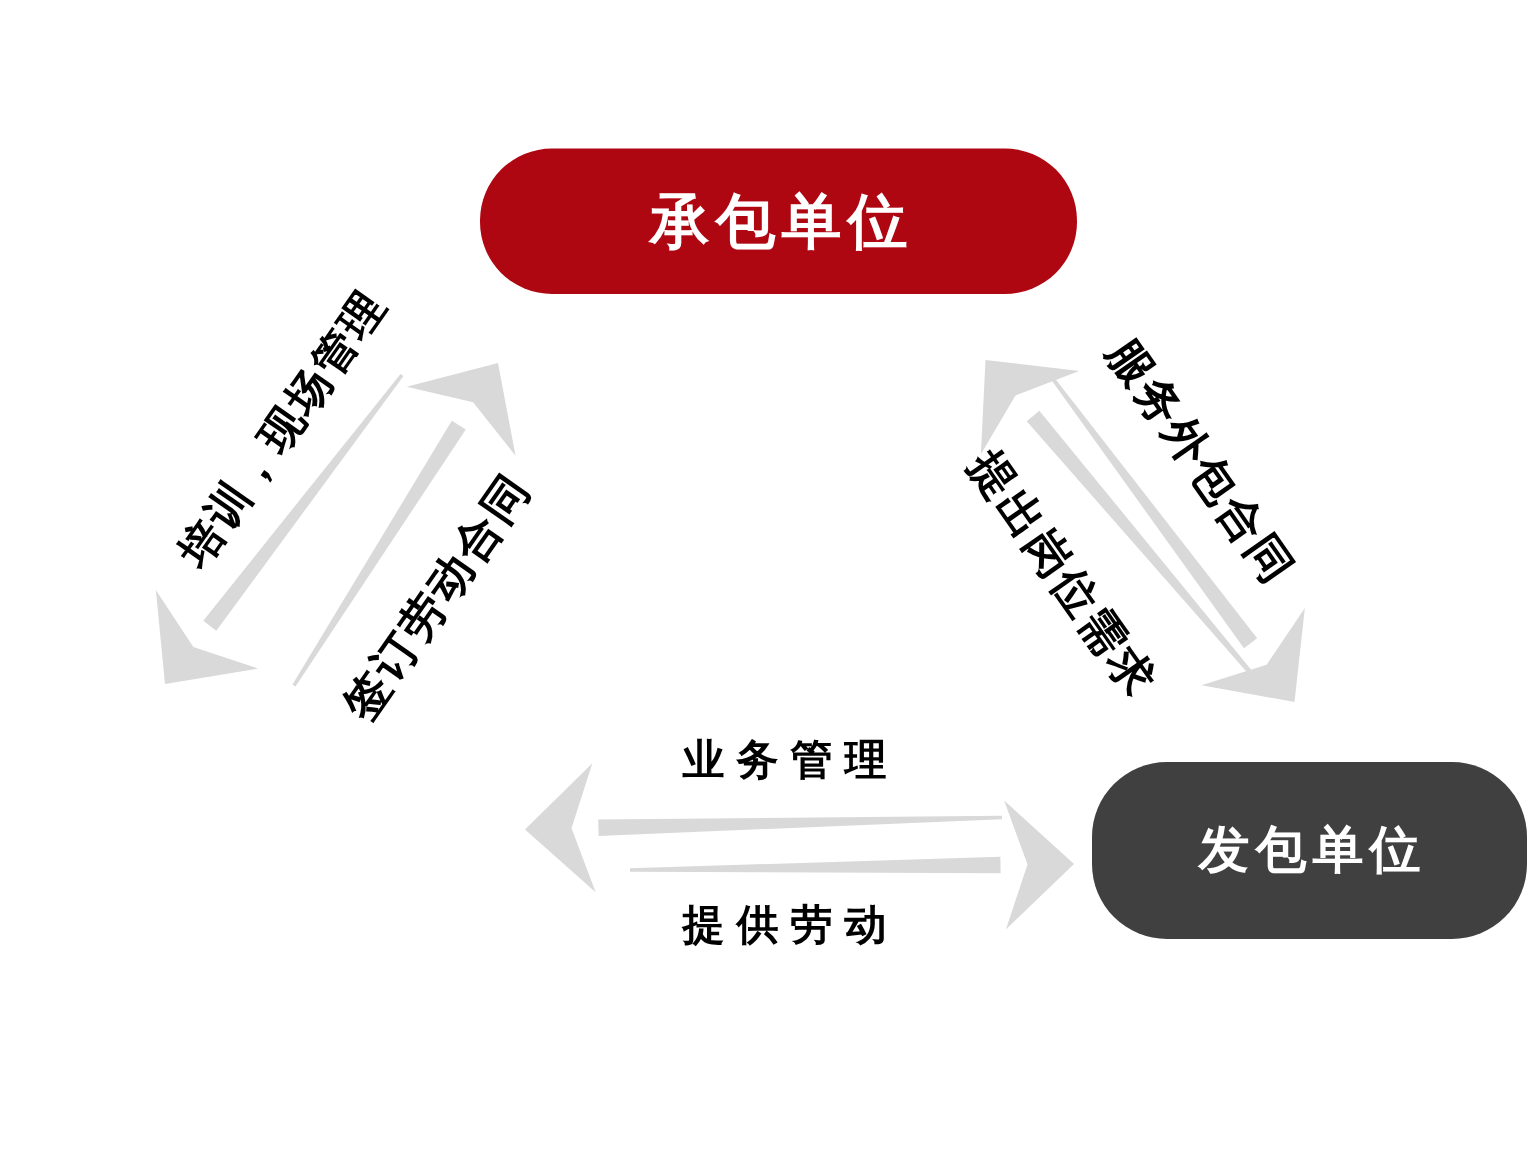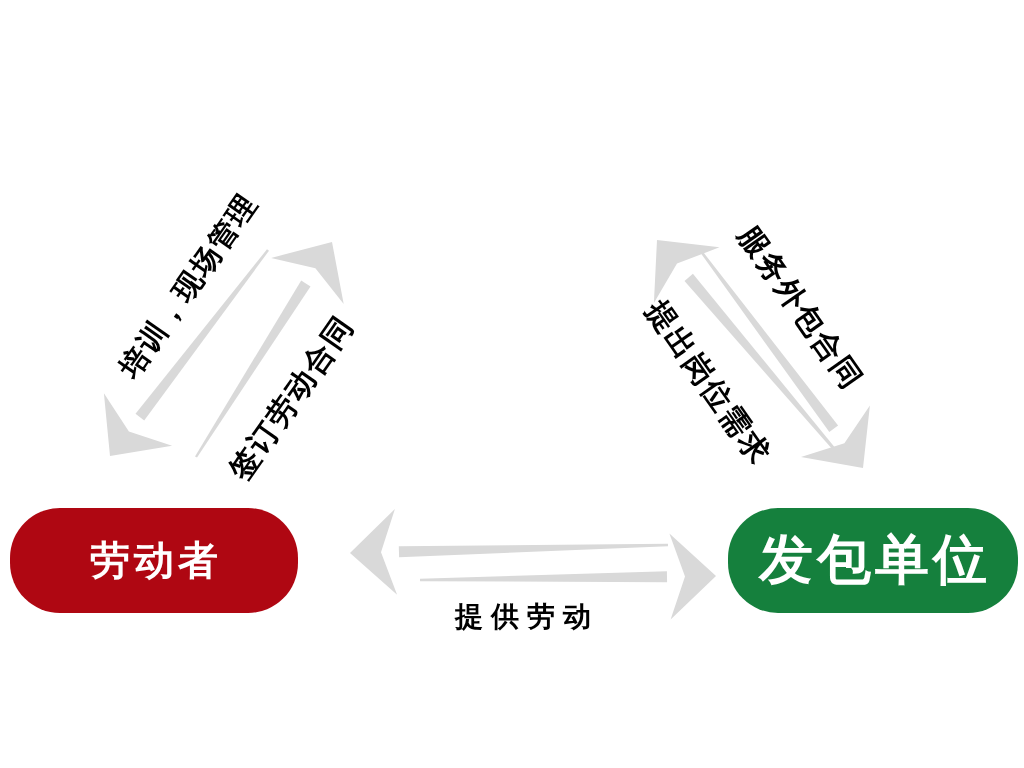--- a/index.html
+++ b/index.html
@@ -53,28 +53,29 @@
       <g fill="#D9D9D9">
         <polygon points="668.0,543.8 398.8,546.3 399.1,557.3 668.0,546.2"></polygon>
         <polygon points="350.0,553.0 394.9,508.9 381.0,552.2 397.1,594.8"></polygon>
       </g>
       <g fill="#D9D9D9">
         <polygon points="420.0,581.2 667.1,582.2 666.9,571.2 420.0,578.8"></polygon>
         <polygon points="716.0,576.0 670.6,619.6 685.0,576.4 669.4,533.6"></polygon>
       </g>
     </svg>
 
-
-  <div class="node" style="left: 10px; top: 508px; width: 288px; height: 105px; border-radius: 50px; font-size: 40px; background: rgb(175, 7, 18); color: rgb(255, 255, 255);">
-    <span>劳动者</span>
+  <div class="node" style="left: 320px; top: 99px; width: 398px; height: 97px; border-radius: 48px; font-size: 40px; background: rgb(175, 7, 18); color: rgb(255, 255, 255);">
+    <span>承包单位</span>
   </div>
 
-  <div class="node" style="left: 728px; top: 508px; width: 290px; height: 105px; border-radius: 50px; font-size: 54px; background: #15803d; color: rgb(255, 255, 255);">
+
+  <div class="node" style="left: 728px; top: 508px; width: 290px; height: 118px; border-radius: 50px; font-size: 34px; background: #404040; color: rgb(255, 255, 255);">
     <span>发包单位</span>
   </div>
 
   <div class="edge-label" style="left: 189px; top: 286px; font-size: 29px; letter-spacing: 2px; color: rgb(0, 0, 0); transform: translate(-50%, -50%) rotate(-55deg);">培训，现场管理</div>
   <div class="edge-label" style="left: 292px; top: 398px; font-size: 30px; letter-spacing: 2px; color: rgb(0, 0, 0); transform: translate(-50%, -50%) rotate(-55deg);">签订劳动合同</div>
   <div class="edge-label" style="left: 800px; top: 308px; font-size: 30px; letter-spacing: 2px; color: rgb(0, 0, 0); transform: translate(-50%, -50%) rotate(55deg);">服务外包合同</div>
   <div class="edge-label" style="left: 708px; top: 383px; font-size: 30px; letter-spacing: 2px; color: rgb(0, 0, 0); transform: translate(-50%, -50%) rotate(55deg);">提出岗位需求</div>
+  <div class="edge-label" style="left: 527px; top: 507px; font-size: 28px; letter-spacing: 8px; color: rgb(0, 0, 0); transform: translate(-50%, -50%) rotate(0deg);">业务管理</div>
   <div class="edge-label" style="left: 527px; top: 617px; font-size: 28px; letter-spacing: 8px; color: rgb(0, 0, 0); transform: translate(-50%, -50%) rotate(0deg); text-align: right;">提供劳动</div>
 
 </div>
 
 </body></html>

